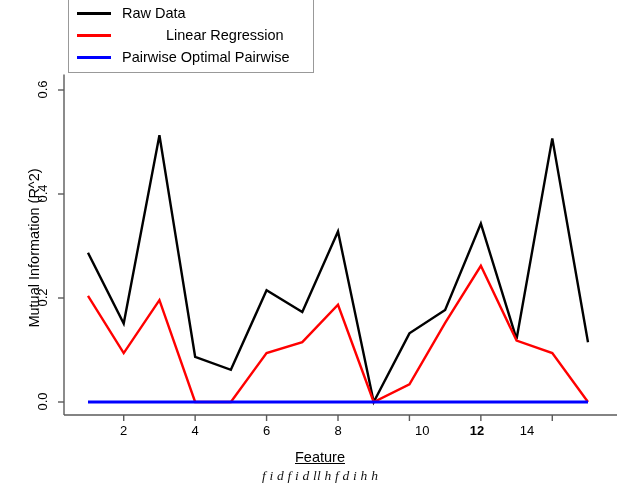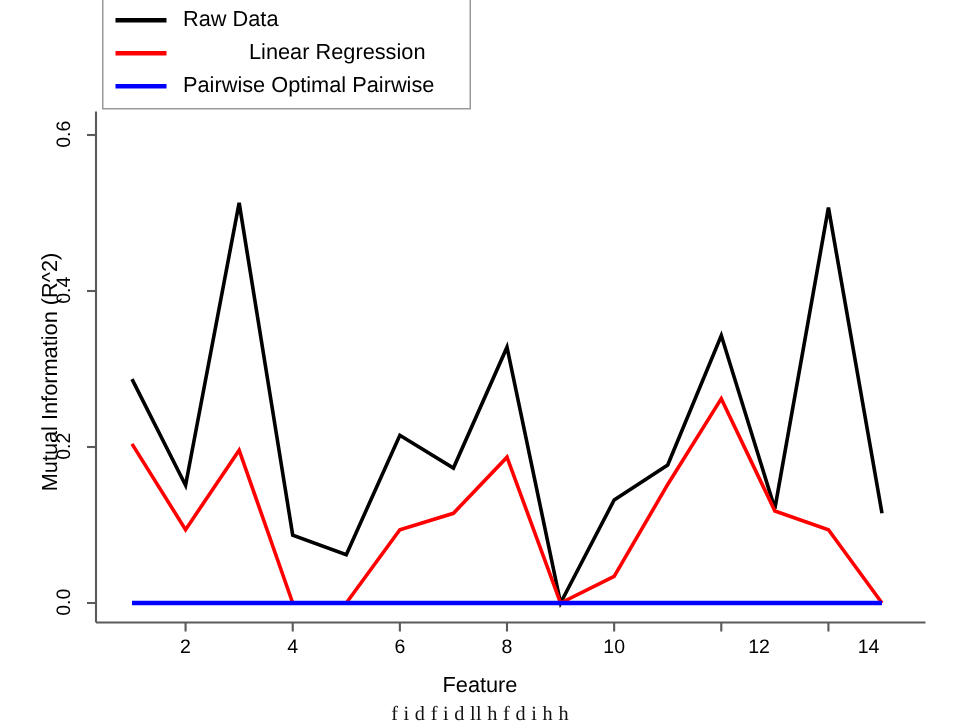--- a/index.html
+++ b/index.html
@@ -61,20 +61,21 @@
     line-height: 1;
   }
   .axis-title-x {
     position: absolute;
     left: 0;
     top: 449px;
     width: 640px;
     text-align: center;
     font-size: 14.5px;
     color: #000000;
+    text-decoration: underline;
   }
   .axis-title-y {
     position: absolute;
     left: -86px;
     top: 240px;
     width: 240px;
     text-align: center;
     font-size: 14.5px;
     color: #000000;
     transform: rotate(-90deg);
@@ -101,20 +102,21 @@
     left: 0;
     top: 468px;
     width: 640px;
     font-size: 13.5px;
     font-family: "Liberation Serif", serif;
     color: #111111;
     white-space: nowrap;
     overflow: hidden;
     text-align: center;
     letter-spacing: 0.2px;
+    font-style: italic;
   }
 </style>
 </head>
 <body>
 
 <div id="figure">
 
   <svg class="plot-svg" viewBox="0 0 640 485">
 
     <g id="axis-group">
@@ -159,23 +161,23 @@
   </div>
 
   <div class="axis-title-x">Feature</div>
   <div class="axis-title-y">Mutual Information (R^2)</div>
 
   <div id="xtick-labels">
       <div class="tick-label x" style="left: 103.714px;">2</div>
       <div class="tick-label x" style="left: 175.143px;">4</div>
       <div class="tick-label x" style="left: 246.571px;">6</div>
       <div class="tick-label x" style="left: 318px;">8</div>
-      <div class="tick-label x" style="left: 389.429px;">10</div>
-      <div class="tick-label x" style="left: 486px;">12</div>
-      <div class="tick-label x" style="left: 559px;">14</div>
+      <div class="tick-label x" style="left: 389.429px; text-align: right;">10</div>
+      <div class="tick-label x" style="left: 457px; font-weight: bold;">12</div>
+      <div class="tick-label x" style="left: 507px;">14</div>
     </div>
   <div id="ytick-labels">
       <div class="tick-label y" style="top: 394px;">0.0</div>
       <div class="tick-label y" style="top: 290px;">0.2</div>
       <div class="tick-label y" style="top: 186px;">0.4</div>
       <div class="tick-label y" style="top: 82px;">0.6</div>
     </div>
 
   <div class="caption">f        i   d        f       i   d ll   h   f                           d  i h    h</div>
 </div>

